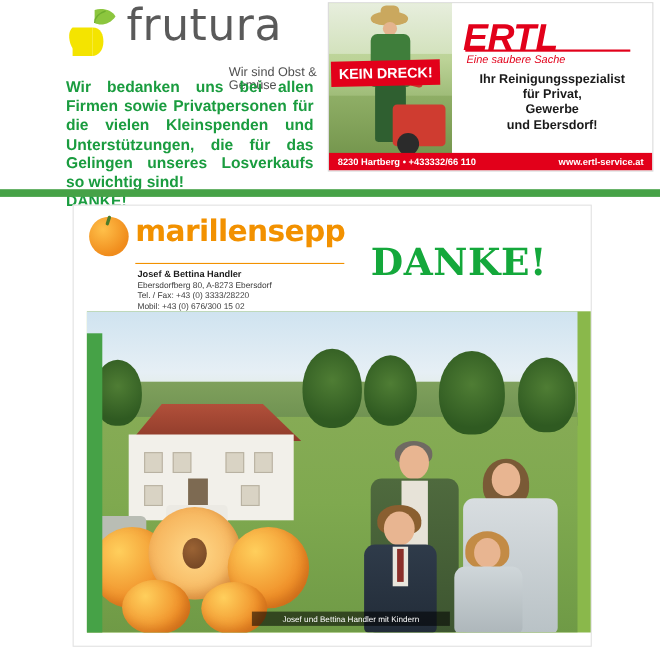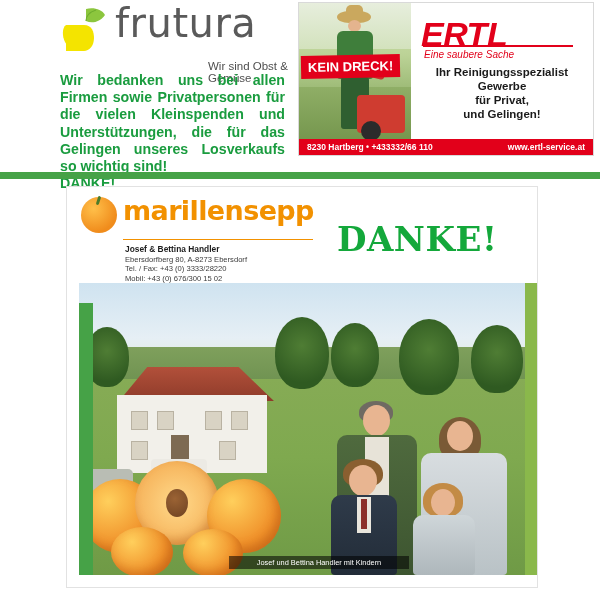--- a/index.html
+++ b/index.html
@@ -462,23 +462,23 @@
       </div>
 
       <div class="kein-dreck">KEIN DRECK!</div>
 
       <div class="ertl-right">
         <div class="ertl-brand">ERTL</div>
         <div class="ertl-redline"></div>
         <div class="ertl-slogan">Eine saubere Sache</div>
         <div class="ertl-claim">
           <div>Ihr Reinigungsspezialist</div>
+          <div>für Privat,</div>
           <div>Gewerbe</div>
-          <div>für Privat,</div>
-          <div>und Gelingen!</div>
+          <div>und Ebersdorf!</div>
         </div>
       </div>
 
       <div class="ertl-footer">
         <div class="addr">8230 Hartberg • +433332/66 110</div>
         <div class="web">www.ertl-service.at</div>
       </div>
     </div>
 
     <div class="green-bar"></div>

